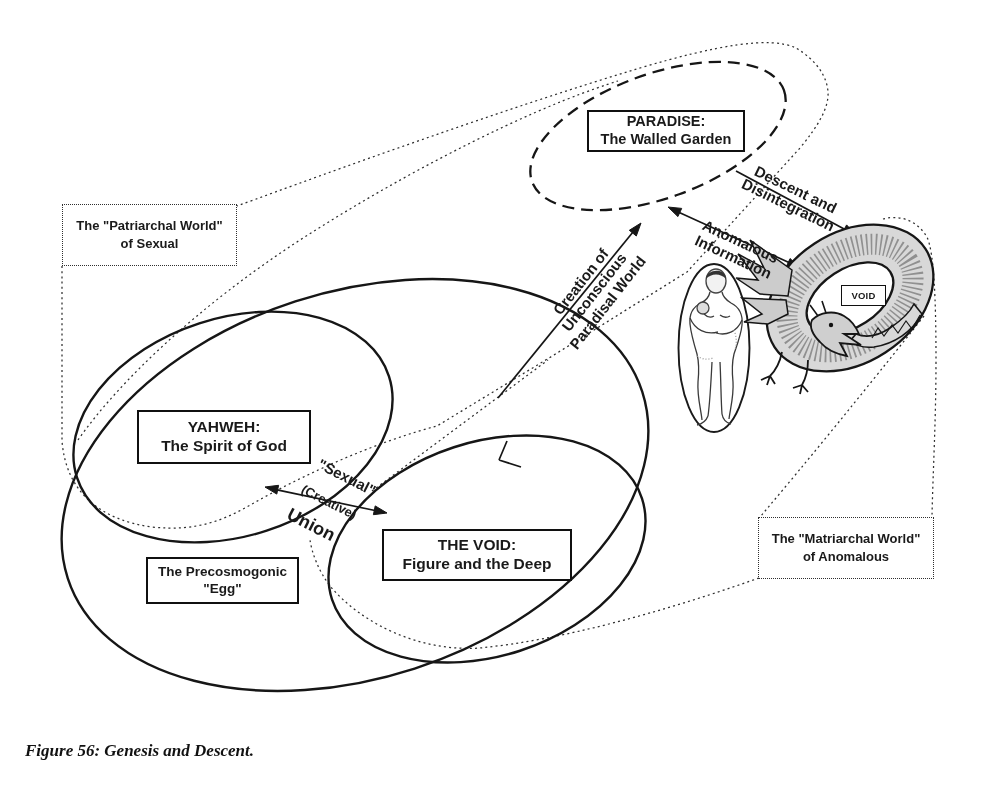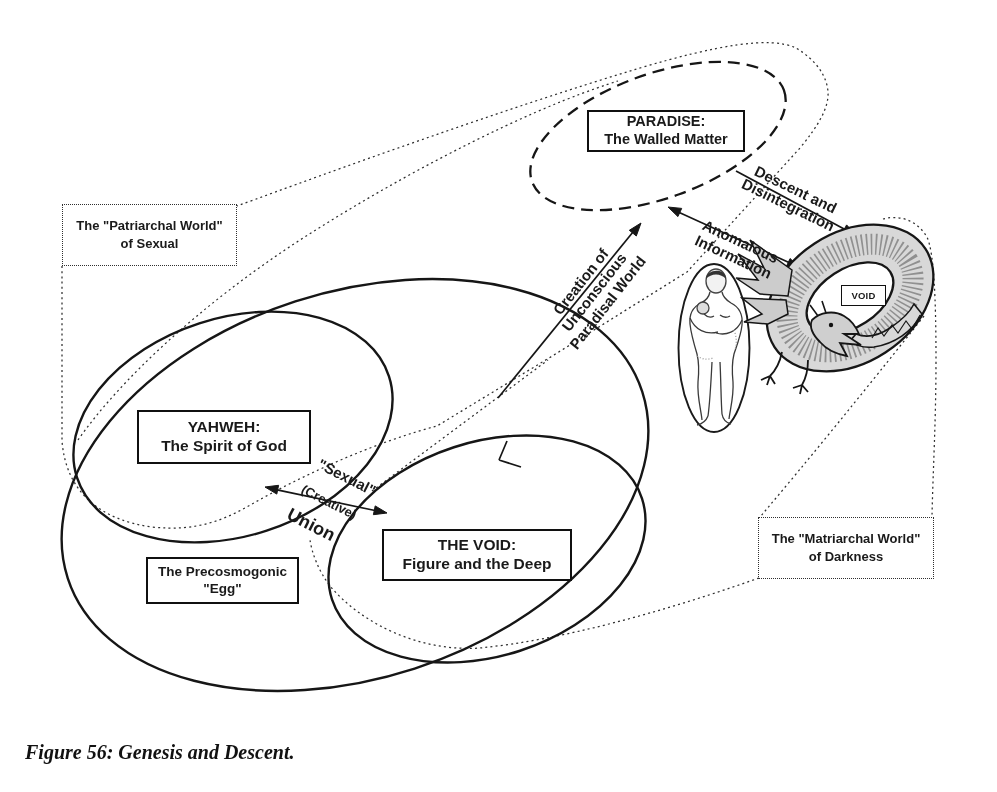--- a/index.html
+++ b/index.html
@@ -101,21 +101,21 @@
                L 861,345 L 840,343 L 847,356 C 836,354 826,349 820,342 C 812,334 809,327 812,320 Z" fill="#cfcfcf" stroke="#161616" stroke-width="1.8"></path>
       <circle cx="831" cy="325" r="2.2" fill="#111"></circle>
       <path d="M 818,316 L 810,305 M 826,313 L 822,301" stroke="#161616" stroke-width="1.6" fill="none"></path>
       <path d="M 782,352 C 780,362 776,370 770,376 M 770,376 l -9,4 M 770,376 l -3,9 M 770,376 l 5,8" fill="none" stroke="#161616" stroke-width="1.8"></path>
       <path d="M 808,360 C 808,370 806,378 802,385 M 802,385 l -9,3 M 802,385 l -2,9 M 802,385 l 6,7" fill="none" stroke="#161616" stroke-width="1.8"></path>
     </g>
   </svg>
 
   <div class="box solid" style="left:587px;top:110px;width:158px;height:42px;font-size:14.5px;line-height:1.22;">
     <span>PARADISE:</span>
-    <span>The Walled Matter</span>
+    <span>The Walled Garden</span>
   </div>
 
   <div class="box solid" style="left:137px;top:386px;width:174px;height:54px;font-size:15.5px;line-height:1.22;margin-top:24px;">
     <span>YAHWEH:</span>
     <span>The Spirit of God</span>
   </div>
 
   <div class="box solid" style="left:382px;top:529px;width:190px;height:52px;font-size:15.5px;line-height:1.22;">
     <span>THE VOID:</span>
     <span>Figure and the Deep</span>
@@ -130,21 +130,21 @@
     <span>VOID</span>
   </div>
 
   <div class="box dotbox" style="left:62px;top:204px;width:175px;height:62px;font-size:13px;line-height:1.35;">
     <span>The "Patriarchal World"</span>
     <span>of Sexual</span>
   </div>
 
   <div class="box dotbox" style="left:758px;top:517px;width:176px;height:62px;font-size:13px;line-height:1.35;">
     <span>The "Matriarchal World"</span>
-    <span>of Darkness</span>
+    <span>of Anomalous</span>
   </div>
 
   <div class="rlabel" style="left:594px;top:292px;font-size:15px;line-height:17px;transform:translate(-50%,-50%) rotate(-52deg);">
     <span>Creation of</span>
     <span>Unconscious</span>
     <span>Paradisal World</span>
   </div>
 
   <div class="rlabel" style="left:792px;top:197px;font-size:15px;line-height:17px;transform:translate(-50%,-50%) rotate(26deg);">
     <span>Descent and</span>
@@ -161,17 +161,17 @@
   </div>
 
   <div class="rlabel" style="left:329px;top:502px;font-size:13px;transform:translate(-50%,-50%) rotate(27deg);">
     <span>(Creative)</span>
   </div>
 
   <div class="rlabel" style="left:311px;top:525px;font-size:18px;transform:translate(-50%,-50%) rotate(27deg);">
     <span>Union</span>
   </div>
 
-  <div class="caption" style="left:25px;top:741px;font-size:20px;">
+  <div class="caption" style="left:25px;top:741px;font-size:17px;">
     <span>Figure 56: Genesis and Descent.</span>
   </div>
 
 </div>
 
 </body></html>

